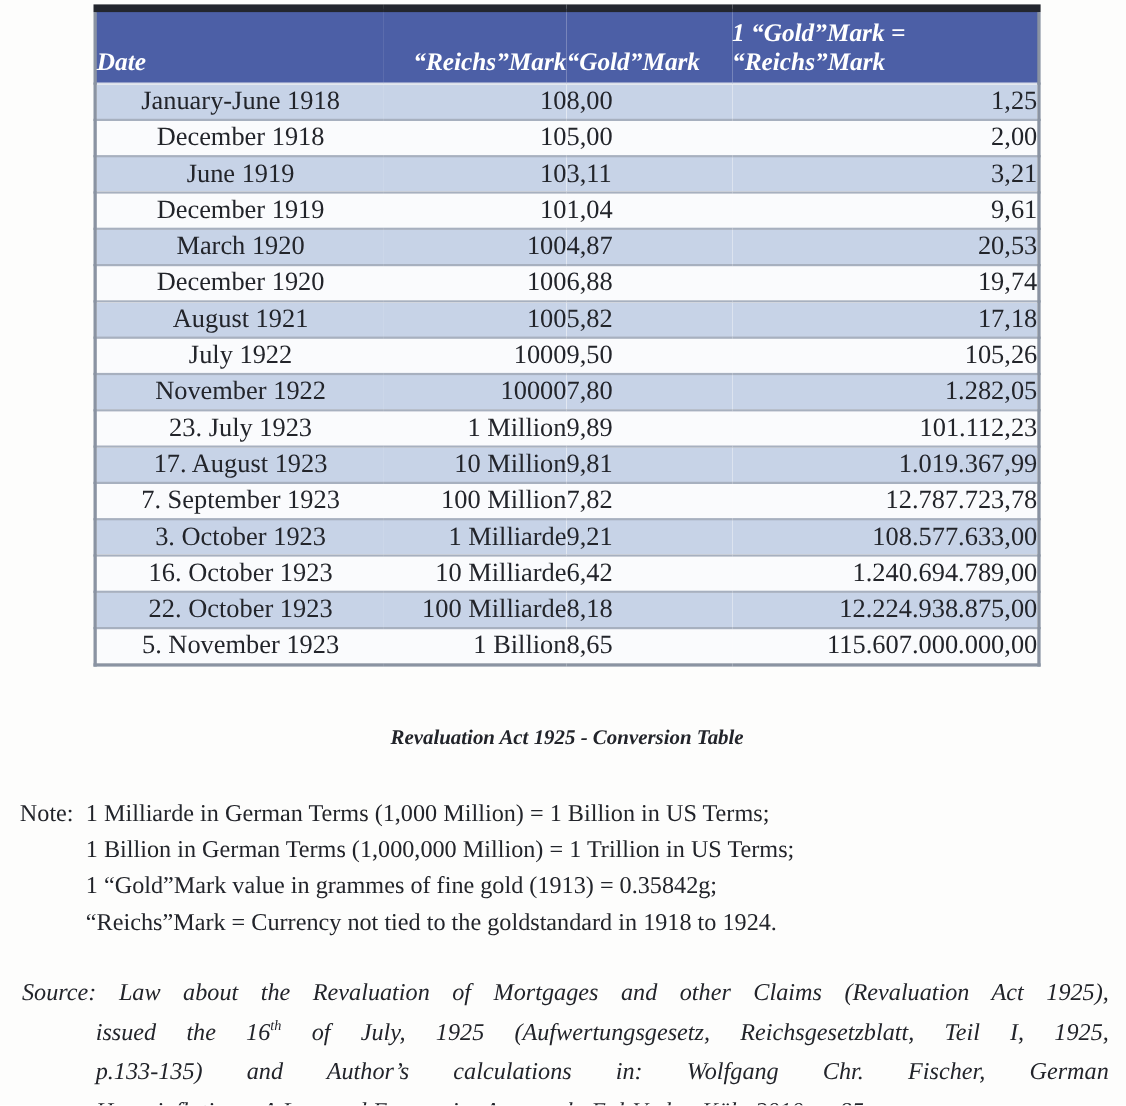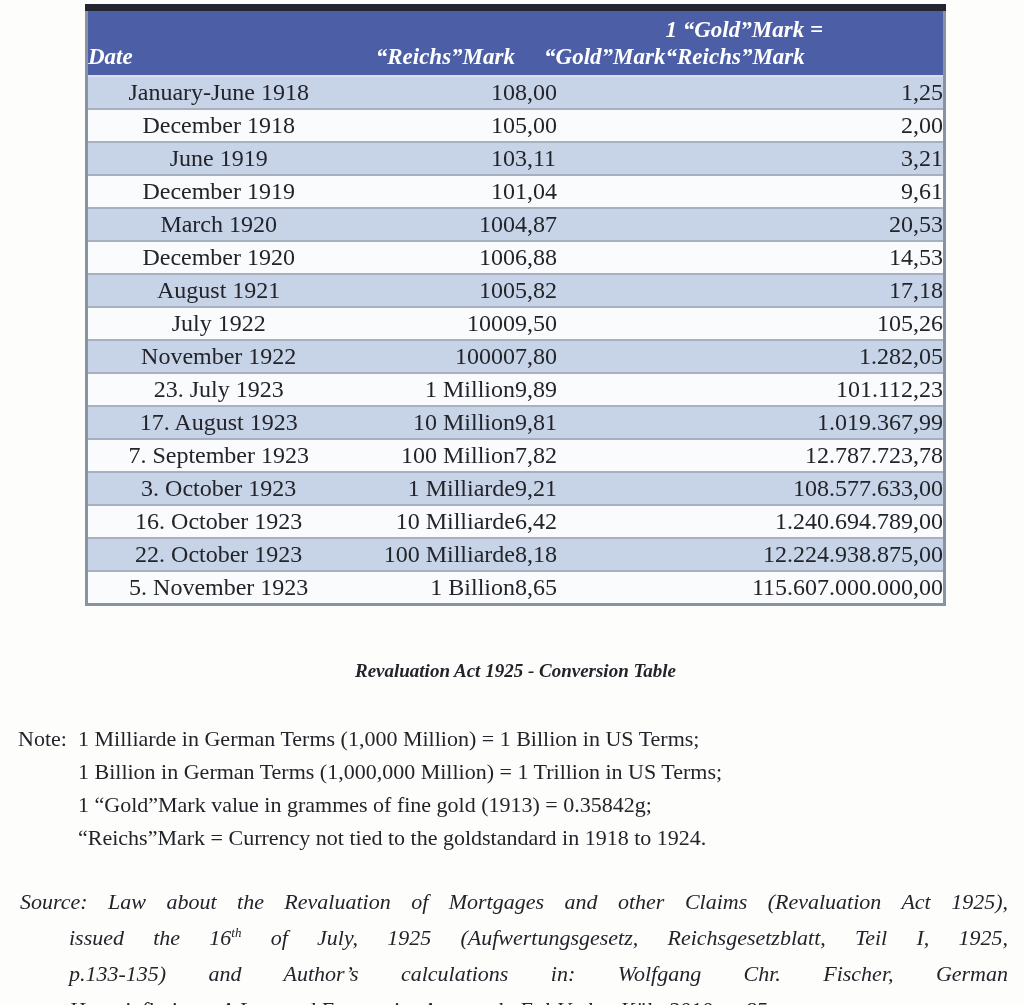--- a/index.html
+++ b/index.html
@@ -33,21 +33,21 @@
     color: var(--header_text, #ffffff);
     font-style: italic;
     font-weight: 700;
     font-size: 23px;
     line-height: 27px;
     vertical-align: bottom;
     padding: 5px 0 5px 0;
   }
   th.h-date  { text-align: left;  padding-left: 9px; }
   th.h-rm    { text-align: right; padding-right: 14px; }
-  th.h-gm    { text-align: right; }
+  th.h-gm    { text-align: left; }
   th.h-ratio { text-align: left;  padding-left: 33px; }
 
   .conv-table tbody td {
     font-size: 24px;
     line-height: 27px;
     padding: 2px 0;
     border-top: 2px solid #a7b0bf;
     white-space: nowrap;
     overflow: hidden;
   }
@@ -87,21 +87,21 @@
   .source {
     position: absolute;
     left: 20px;
     top: 884px;
     width: 988px;
     font-style: italic;
     font-size: 22px;
     line-height: 36px;
   }
   .src-line {
-    margin-left: 49px;
+    margin-left: 67px;
     text-align: justify;
     text-align-last: justify;
   }
   .src-line.src-first { margin-left: 0; }
   .src-line.src-last  { text-align: left; text-align-last: left; }
   .source sup { font-size: 13px; line-height: 0; }
 </style>
 </head>
 <body>
 
@@ -153,21 +153,21 @@
         <tr>
           <td class="c-date">March 1920</td>
           <td class="c-rm">100</td>
           <td class="c-gm">4,87</td>
           <td class="c-ratio">20,53</td>
         </tr>
         <tr>
           <td class="c-date">December 1920</td>
           <td class="c-rm">100</td>
           <td class="c-gm">6,88</td>
-          <td class="c-ratio">14,53</td>
+          <td class="c-ratio">19,74</td>
         </tr>
         <tr>
           <td class="c-date">August 1921</td>
           <td class="c-rm">100</td>
           <td class="c-gm">5,82</td>
           <td class="c-ratio">17,18</td>
         </tr>
         <tr>
           <td class="c-date">July 1922</td>
           <td class="c-rm">1000</td>

